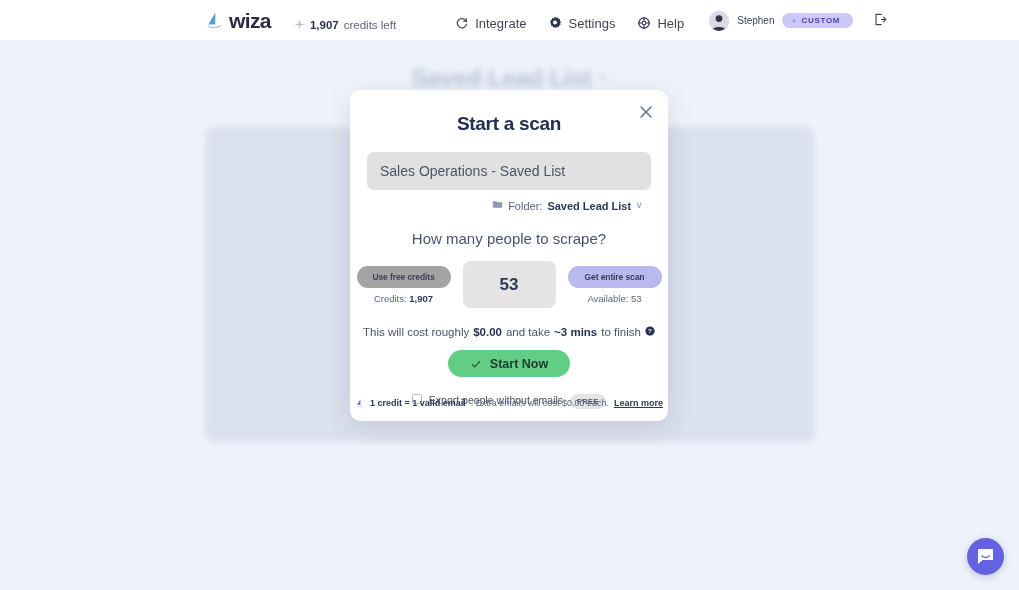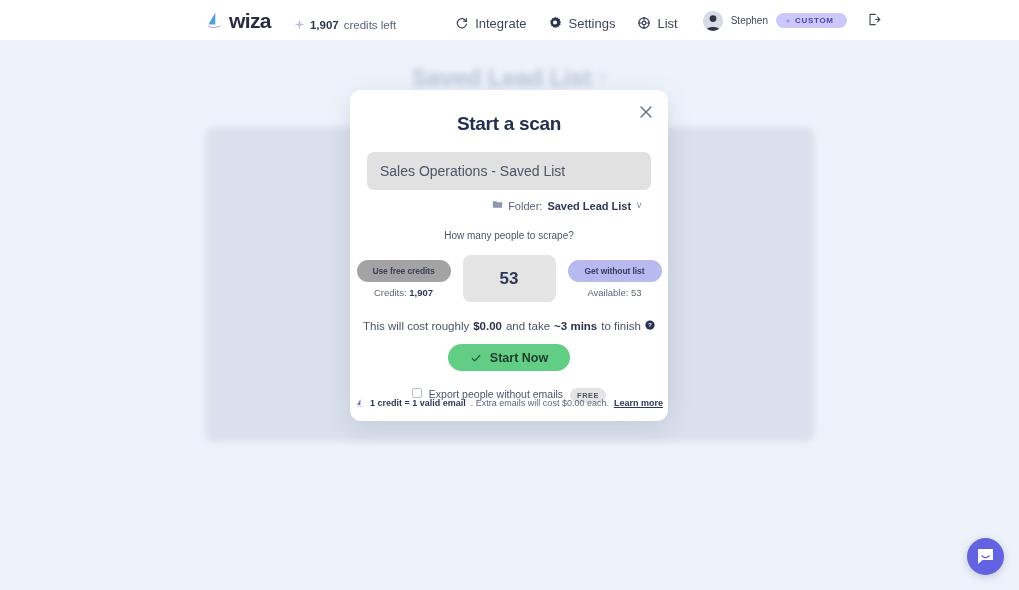--- a/index.html
+++ b/index.html
@@ -241,21 +241,21 @@
     font-size: 11px;
     color: #5a657c;
   }
   .folder-row .fi { display: block; }
   .folder-row .f-lbl { color: #5a657c; }
   .folder-row .f-val { font-weight: bold; color: #2d3a57; }
   .folder-row .f-chev { color: #7c89a3; font-size: 10px; }
 
   .question {
     text-align: center;
-    font-size: 10px;
+    font-size: 15px;
     color: #4a5468;
     padding-top: 18px;
   }
   .count-row {
     display: flex;
     align-items: flex-start;
     justify-content: center;
     gap: 0;
     padding-top: 14px;
   }
@@ -451,21 +451,21 @@
         </div>
 
         <div class="nav-item">
           <span>
             <svg width="14" height="14" viewBox="0 0 20 20" fill="none" stroke="#2b3550" stroke-width="1.7">
               <circle cx="10" cy="10" r="7.3"></circle>
               <circle cx="10" cy="10" r="2.7"></circle>
               <path d="M10 1.4 L10 6.4 M10 13.6 L10 18.6 M1.4 10 L6.4 10 M13.6 10 L18.6 10"></path>
             </svg>
           </span>
-          <span>List</span>
+          <span>Help</span>
         </div>
       </div>
 
       <div class="user-group">
         <span class="avatar">
           <svg width="20" height="20" viewBox="0 0 20 20">
             <circle cx="10" cy="10" r="10" fill="#d6dbe6"></circle>
             <circle cx="10" cy="7.6" r="3.4" fill="#2f3542"></circle>
             <path d="M2.6 20 C3.6 14.8 16.4 14.8 17.4 20 Z" fill="#2f3542"></path>
           </svg>
@@ -556,21 +556,21 @@
         <span class="pill pill-free">Use free credits</span>
         <div class="side-sub">
           <span>Credits:</span>
           <b>1,907</b>
         </div>
       </div>
 
       <input class="count-box" type="text" value="53" style="">
 
       <div class="side-col">
-        <span class="pill pill-all">Get without list</span>
+        <span class="pill pill-all">Get entire scan</span>
         <div class="side-sub">
           <span>Available:</span>
           <span>53</span>
         </div>
       </div>
     </div>
 
     <div class="cost-line">
       <span>This will cost roughly</span>
       <b>$0.00</b>

